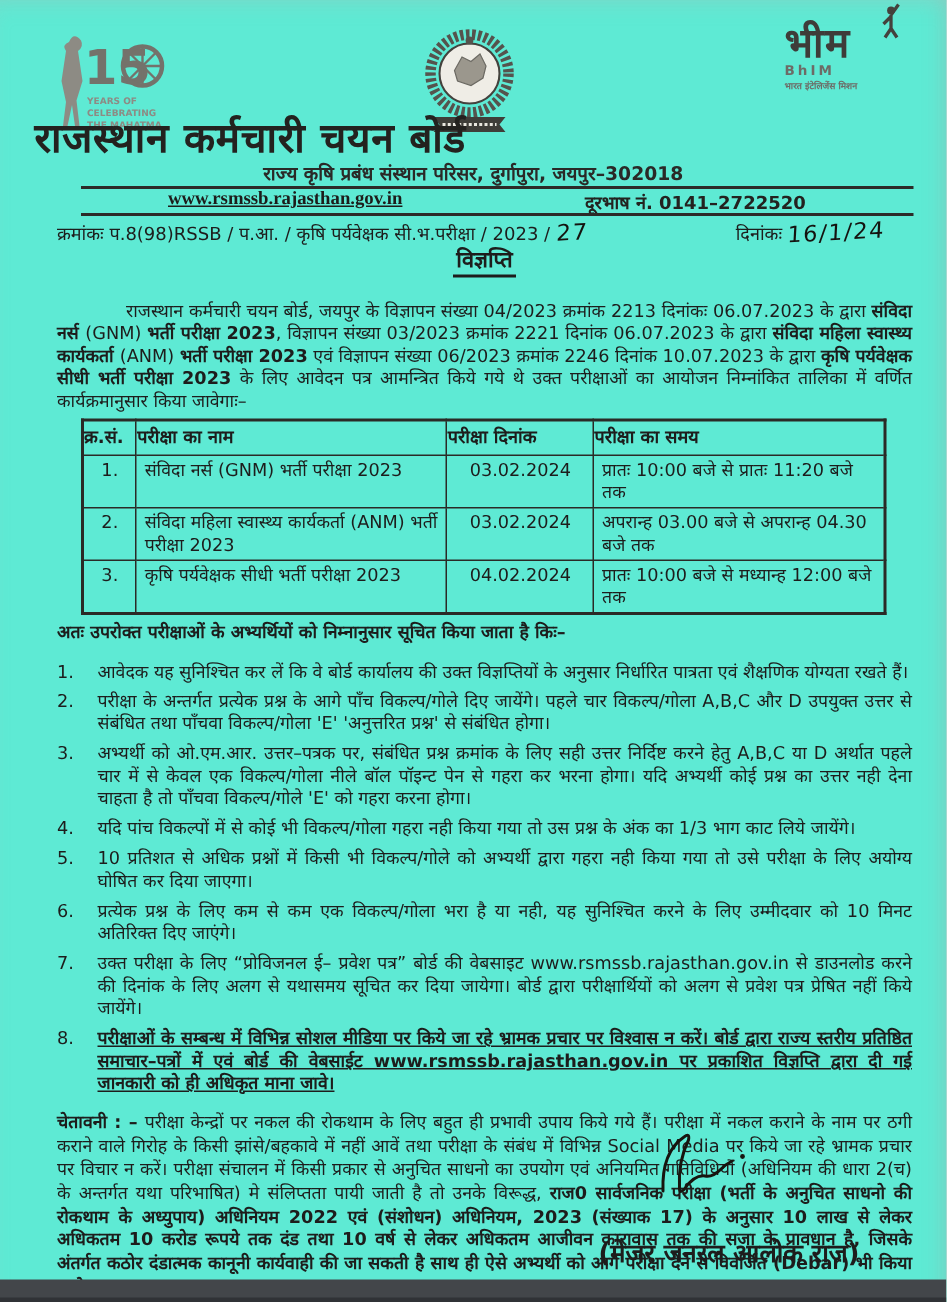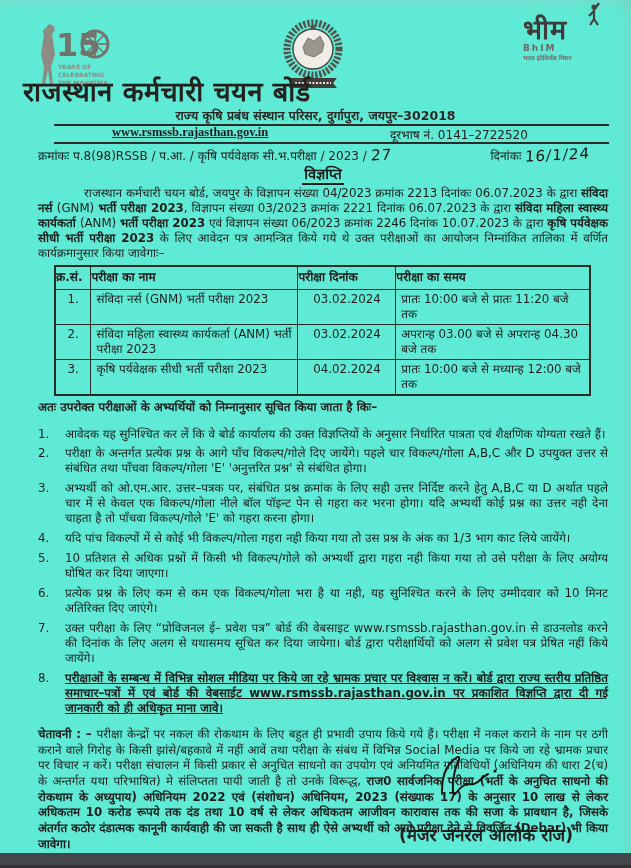--- a/index.html
+++ b/index.html
@@ -21,28 +21,28 @@
   .org-name{position:absolute;left:0;right:0;top:72px;text-align:left;
     font-size:27px;font-weight:bold;color:#23221f;letter-spacing:.5px;padding-left:23px;}
   .org-addr{position:absolute;left:0;right:0;top:107px;text-align:center;
     font-size:12.5px;font-weight:600;color:#2a2927;}
   .rule{position:absolute;left:54px;right:22px;height:2px;background:#2c2b28;}
   .rule.r1{top:124px;}
   .rule.r2{top:142px;height:2px;}
   .site-row{position:absolute;left:54px;right:22px;top:125px;height:16px;font-size:12.5px;}
   .website{position:absolute;left:58px;top:0;font-family:"Liberation Serif","DejaVu Serif",serif;
     font-weight:bold;text-decoration:underline;color:#1d1c1a;}
-  .phone{position:absolute;left:336px;top:1px;font-weight:400;font-size:12px;color:#23221f;}
+  .phone{position:absolute;left:336px;top:1px;font-weight:700;font-size:12px;color:#23221f;}
   
   .content{position:absolute;left:38px;top:148px;width:570px;font-size:11.8px;line-height:1.27;}
   .ref-row{display:flex;justify-content:space-between;font-size:12px;margin-bottom:1px;}
   .hand{display:inline-block;font-size:15px;font-weight:500;color:#14130f;
     transform:skewX(-6deg) rotate(-3deg);letter-spacing:1px;line-height:1;}
   .ref-date .hand{font-size:15px;}
-  .notice-title{text-align:center;font-size:14.5px;font-weight:bold;margin:0 0 2px 0;}
+  .notice-title{text-align:center;font-size:14.5px;font-weight:bold;margin:0 0 16px 0;}
   .notice-title span{border-bottom:2px solid #1d1d1c;padding:0 2px 1px;}
   .intro{margin:0;text-align:justify;text-indent:46px;}
   
   table.sched{border-collapse:collapse;margin:5px 0 4px 16px;width:537px;
     border:2px solid #2a2a26;}
   table.sched th,table.sched td{border:1.4px solid #2a2a26;padding:2px 5px;vertical-align:top;}
   table.sched th{font-size:12px;text-align:left;font-weight:bold;padding:3px 0;}
   td.c-sno,td.c-date{text-align:center;}
   
   .lead{font-weight:bold;margin:3px 0 12px 0;}

